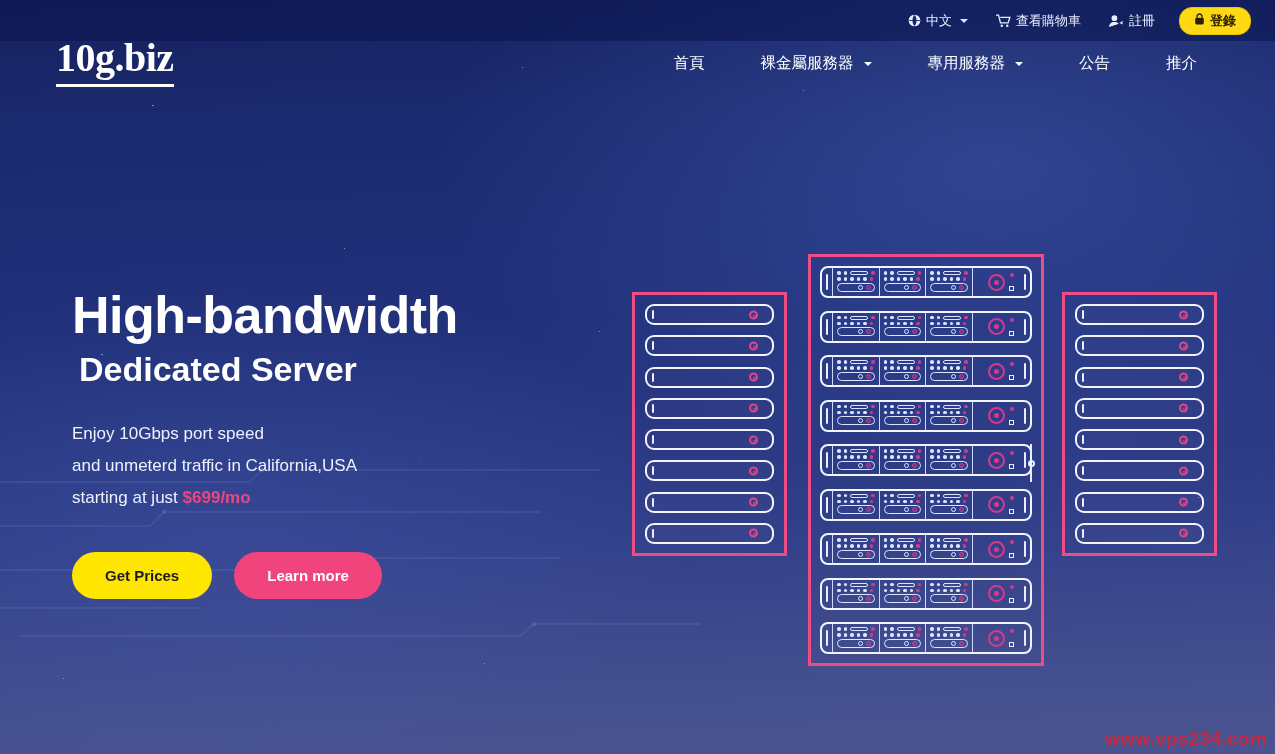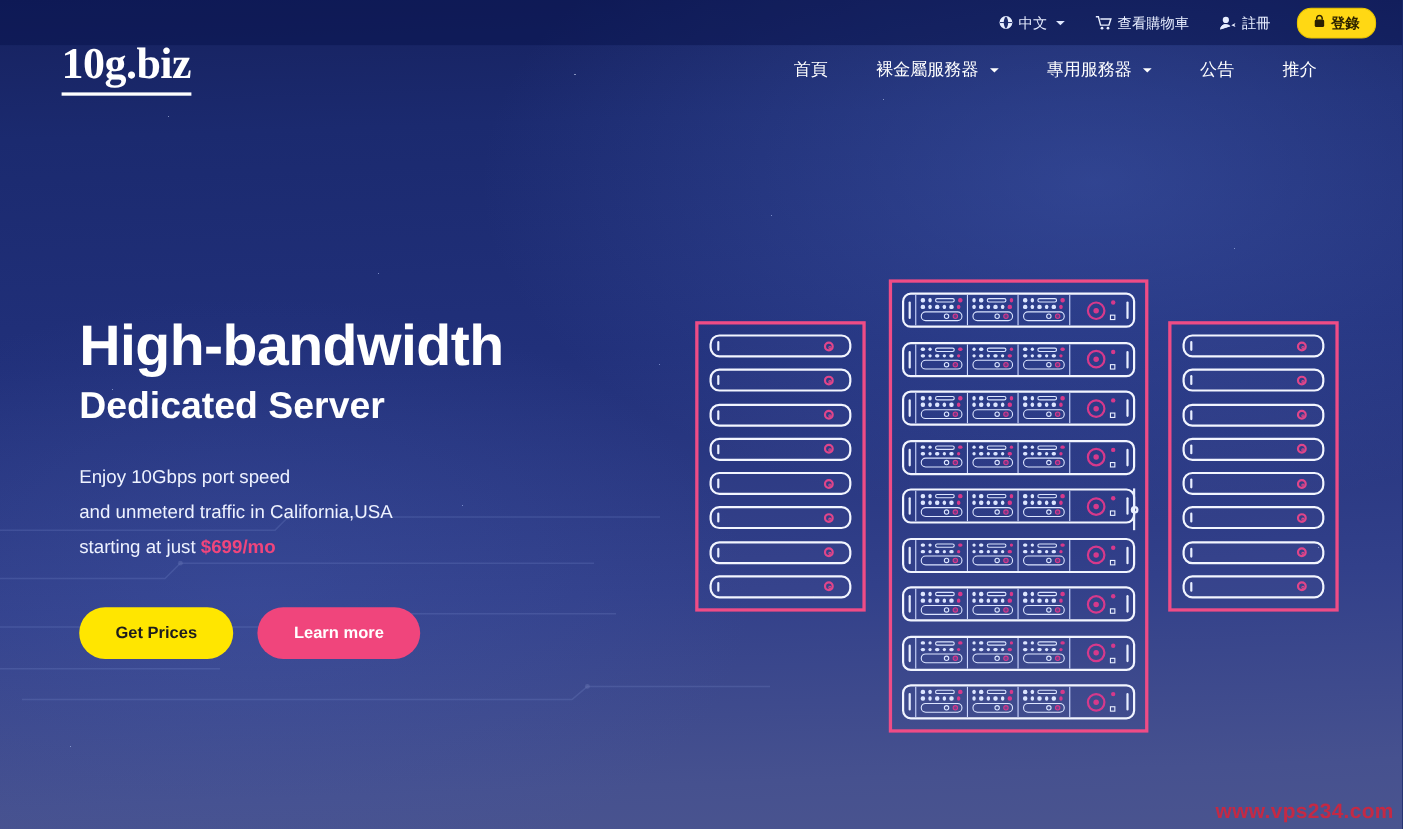--- a/index.html
+++ b/index.html
@@ -60,31 +60,31 @@
   }
 
   
   .header{ position:absolute; top:41px; left:0; right:0; height:58px; }
   .logo{
     position:absolute; left:56px; top:-3px;
     font-family:"Liberation Serif", serif; font-weight:bold; font-size:40px;
     color:#ffffff; letter-spacing:-.5px; line-height:1;
     padding-bottom:6px; border-bottom:3px solid #ffffff; cursor:pointer;
   }
-  .nav{ position:absolute; right:56px; top:6px; display:flex; align-items:center; gap:0; }
+  .nav{ position:absolute; right:56px; top:6px; display:flex; align-items:center; gap:12px; }
   .nav-item{
     display:flex; align-items:center; gap:7px;
     color:#ffffff; font-size:15.5px; padding:6px 22px; cursor:pointer; white-space:nowrap;
   }
   .nav-item .caret{ border-top-color:#ffffff; }
 
   
   .hero{ position:absolute; left:72px; top:288px; width:520px; }
   .h1{ font-size:52px; font-weight:bold; color:#fff; line-height:1.05; letter-spacing:-.5px; }
-  .h2{ font-size:34px; font-weight:bold; color:#fff; line-height:1.1; margin-top:8px; }
+  .h2{ font-size:34px; font-weight:bold; color:#fff; line-height:1.1; margin-top:8px;margin-left:7px; }
   .sub{ margin-top:30px; color:#eef2ff; font-size:17px; line-height:1.88; }
   .price{ color:#f0457c; font-weight:bold; }
   .btns{ margin-top:38px; display:flex; gap:22px; }
   .btn{ border:none; border-radius:26px; font-size:15px; font-weight:bold; cursor:pointer; font-family:"Liberation Sans",sans-serif; }
   .btn-get{ background:#ffe600; color:#1d1d1d; padding:15px 33px;text-align:right; }
   .btn-learn{ background:#f0457c; color:#fff; padding:15px 33px; }
 
   
   .rack{ position:absolute; border:3px solid #ef4c86; }
   .rack-side{ width:155px; height:264px; padding:9px 10px; display:flex; flex-direction:column; justify-content:space-between; }

